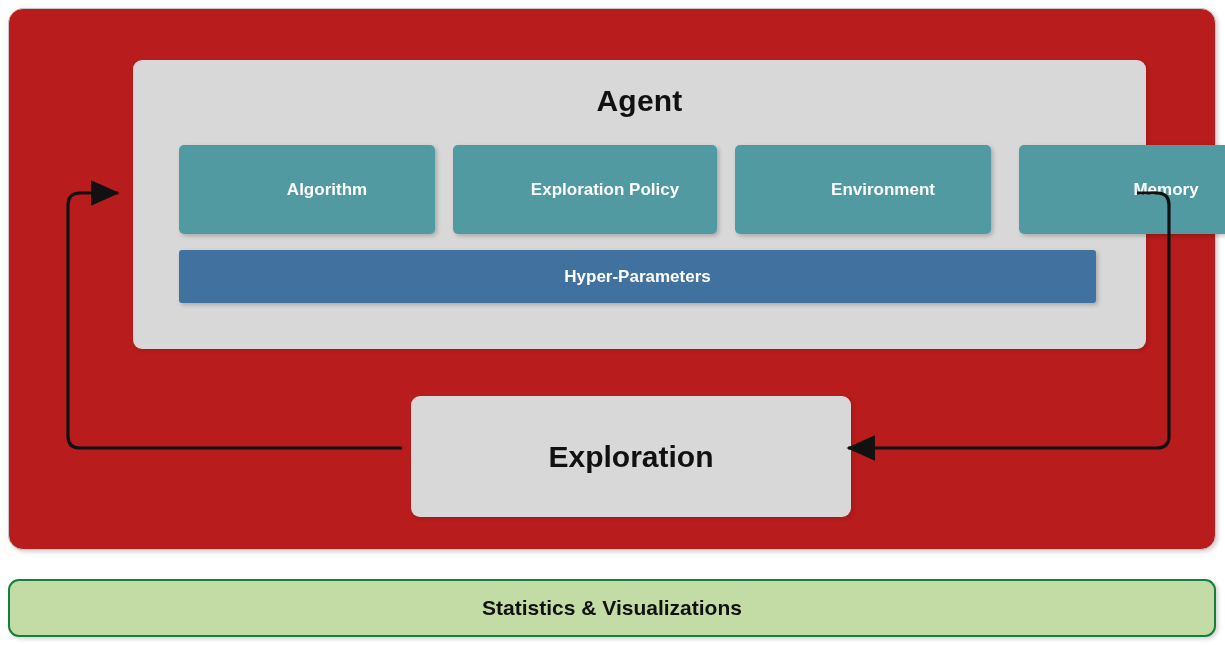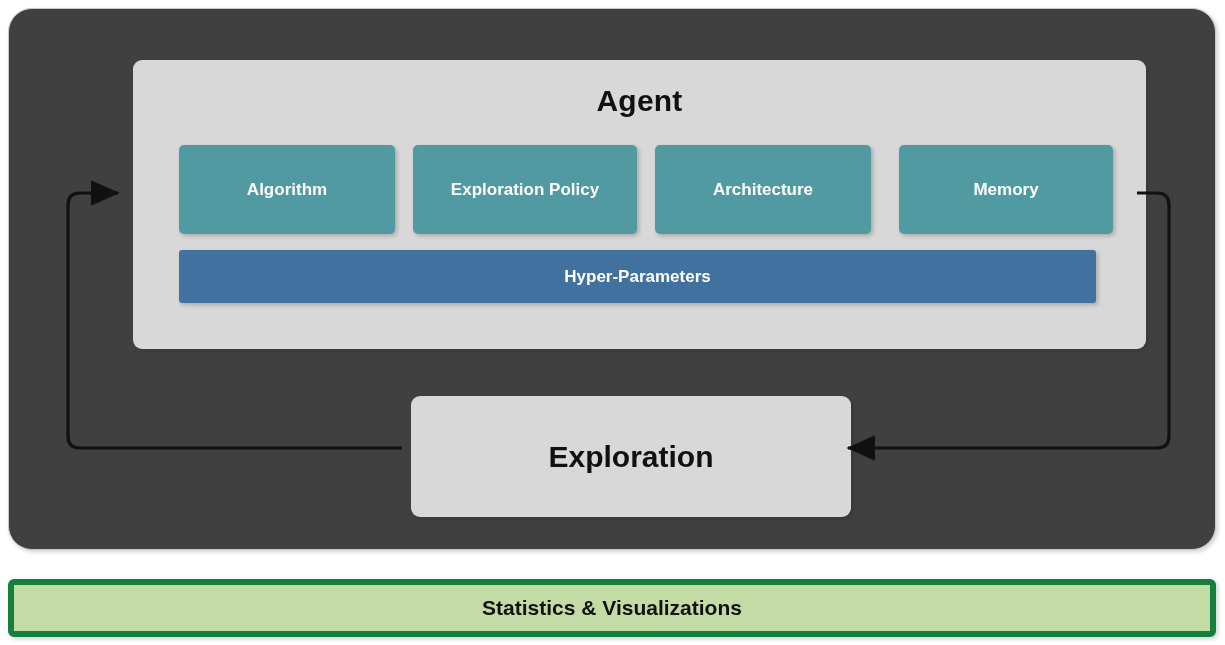--- a/index.html
+++ b/index.html
@@ -23,23 +23,23 @@
   }
 
   
   .outer-panel {
     position: absolute;
     left: 8px;
     top: 8px;
     width: 1208px;
     height: 542px;
     box-sizing: border-box;
-    background: #404040;
+    background: #b91c1c;
     border: 1px solid #c9c9c9;
-    border-radius: 24px;
+    border-radius: 15px;
     box-shadow: 2px 2px 4px rgba(0,0,0,0.18);
   }
 
   
   .agent-box {
     position: absolute;
     left: 124px;
     top: 51px;
     width: 1013px;
     height: 289px;
@@ -75,20 +75,21 @@
     background: #519aa1;
     border-radius: 5px;
     color: #ffffff;
     font-size: 17px;
     font-weight: bold;
     display: flex;
     align-items: center;
     justify-content: center;
     box-shadow: 2px 2px 4px rgba(0,0,0,0.22);
     text-align: center;
+    padding-left: 40px;
   }
   .component-card.c0 { flex: 0 0 216px; }
   .component-card.c1 { flex: 0 0 224px; }
   .component-card.c2 { flex: 0 0 216px; }
   .component-card.c3 { flex: 0 0 214px; margin-left: 10px; }
 
   
   .hyper-bar {
     position: absolute;
     left: 46px;
@@ -138,22 +139,22 @@
 
   
   .stats-bar {
     position: absolute;
     left: 8px;
     top: 579px;
     width: 1208px;
     height: 58px;
     box-sizing: border-box;
     background: #c3dca6;
-    border: 6px solid #15803d;
-    border-radius: 6px;
+    border: 2px solid #15803d;
+    border-radius: 11px;
     display: flex;
     align-items: center;
     justify-content: center;
     box-shadow: 2px 2px 4px rgba(0,0,0,0.18);
   }
   .stats-label {
     font-size: 21px;
     font-weight: bold;
     color: #111111;
   }
@@ -164,21 +165,21 @@
 <div id="stage">
 
   <div class="outer-panel">
 
     <div class="agent-box">
       <div class="agent-title">Agent</div>
 
       <div class="component-row">
         <div class="component-card c0">Algorithm</div>
         <div class="component-card c1">Exploration Policy</div>
-        <div class="component-card c2">Architecture</div>
+        <div class="component-card c2">Environment</div>
         <div class="component-card c3">Memory</div>
       </div>
 
       <div class="hyper-bar">Hyper-Parameters</div>
     </div>
 
     <div class="environment-box">
       <span class="environment-title">Exploration</span>
     </div>
   </div>

